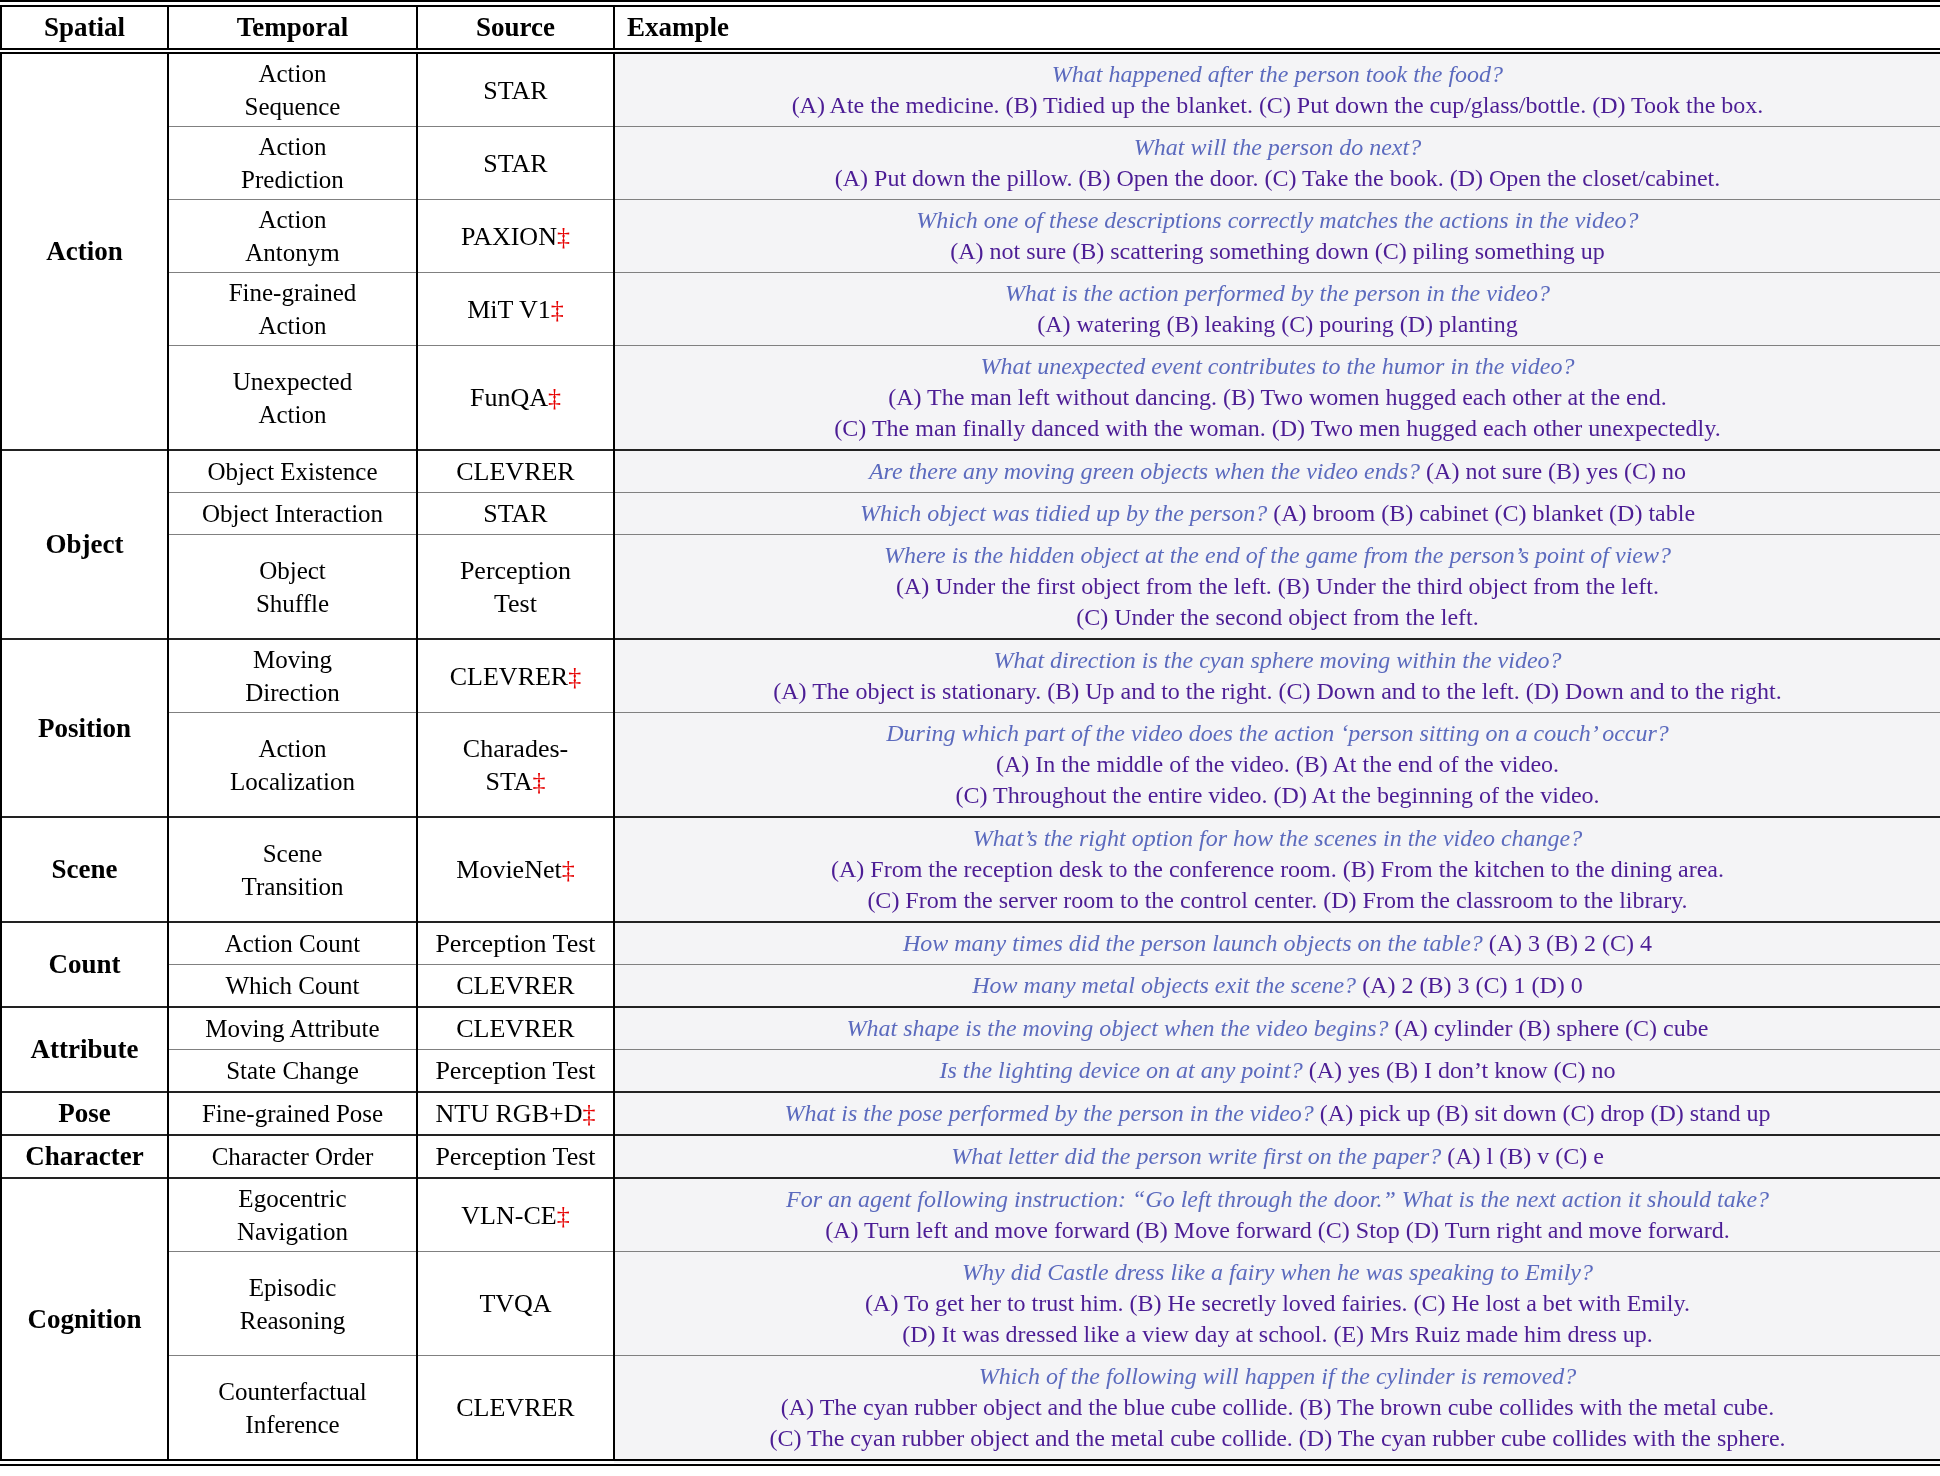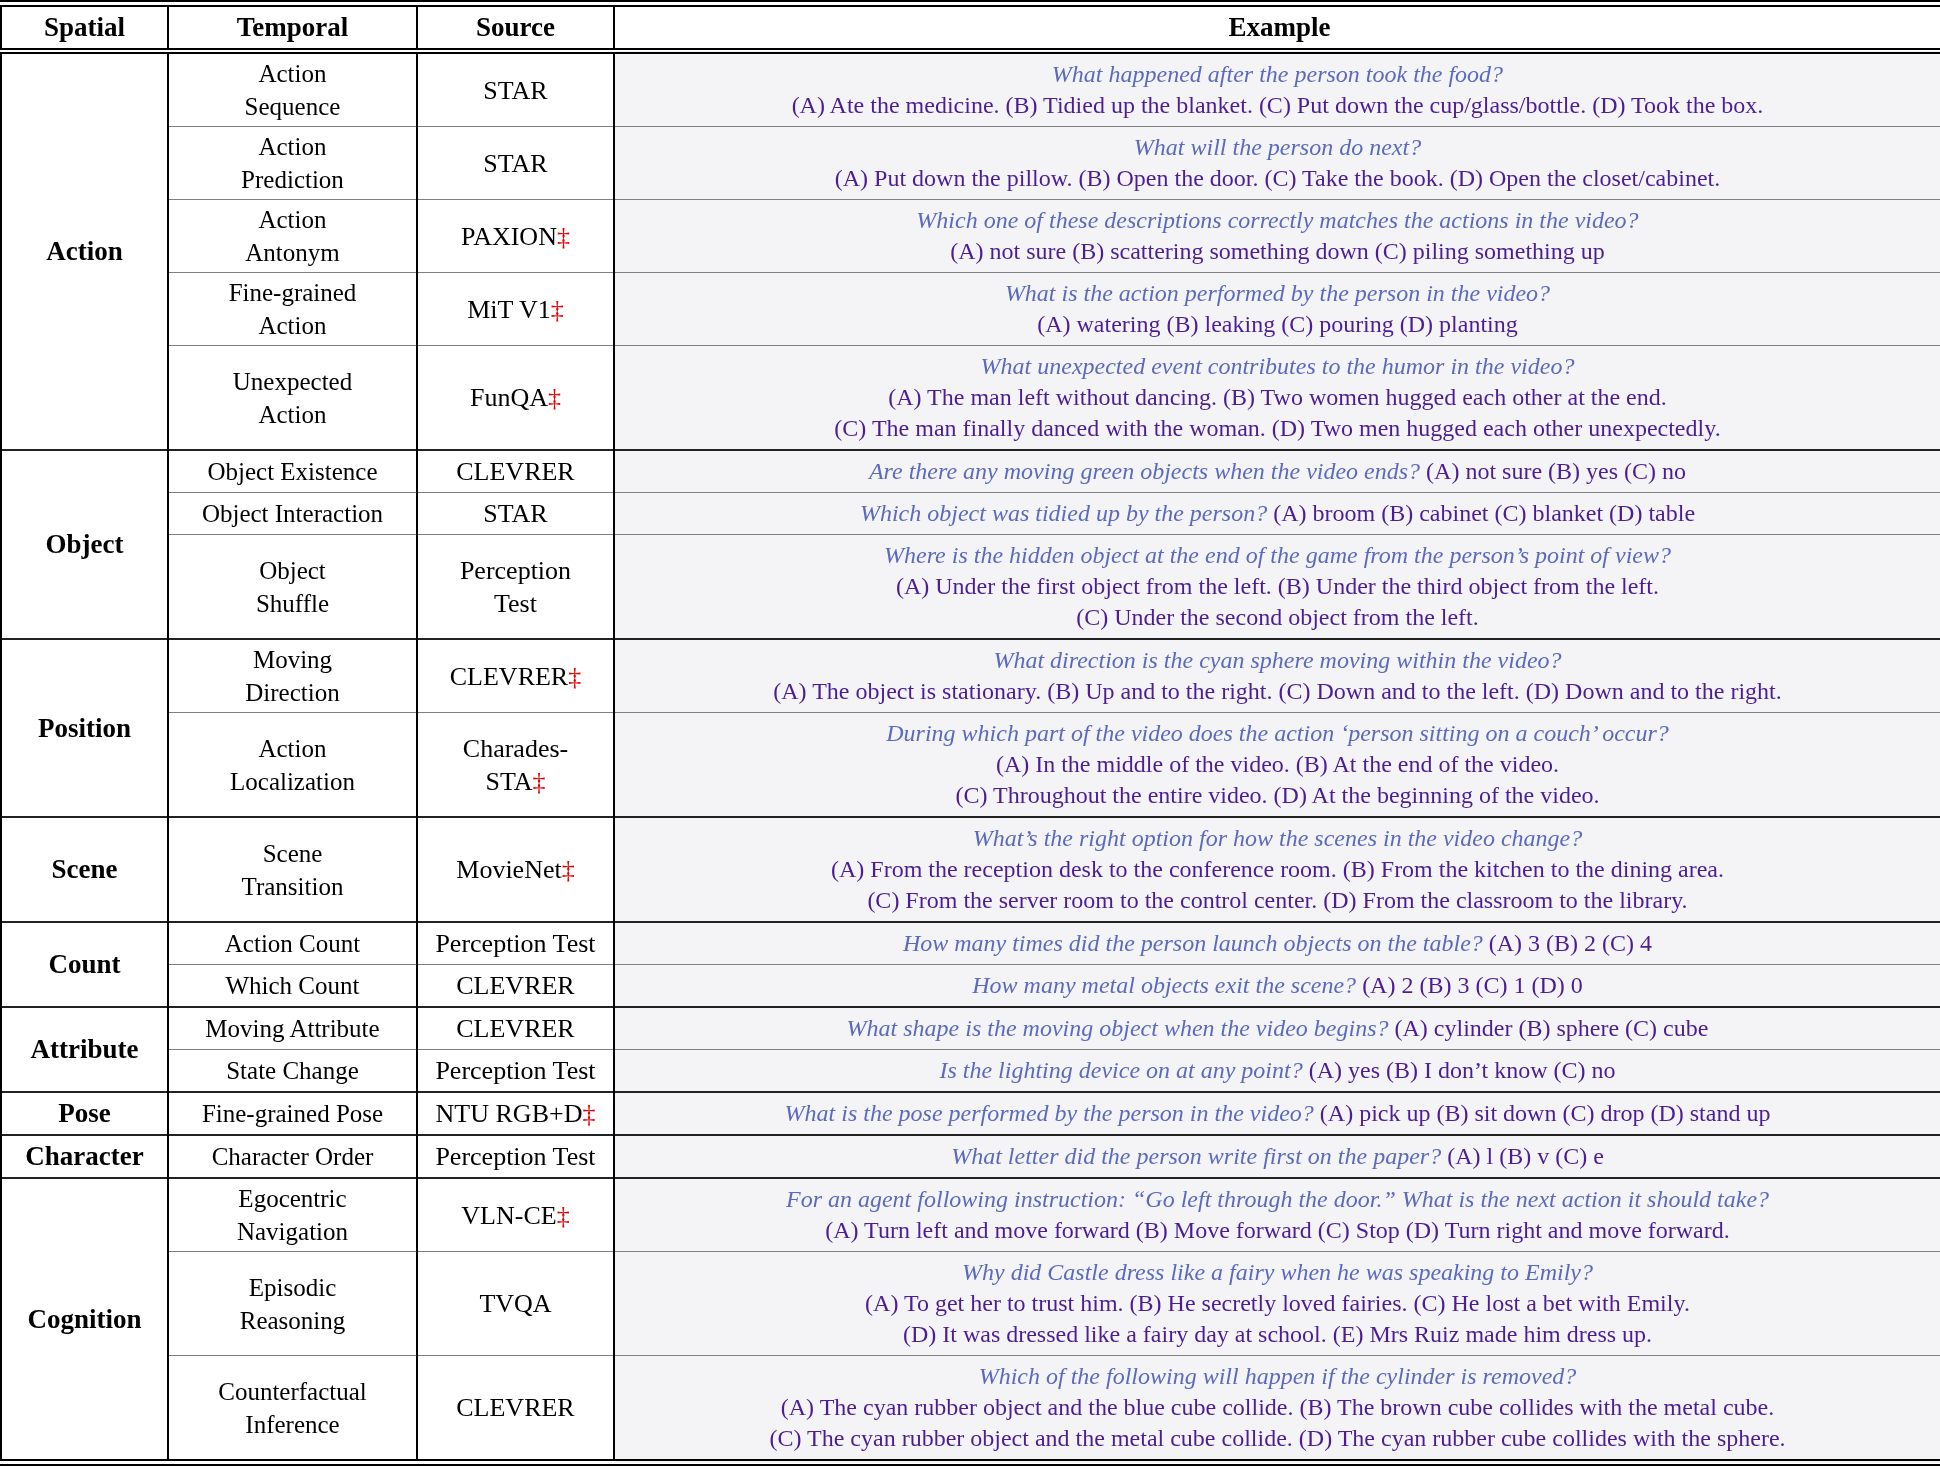--- a/index.html
+++ b/index.html
@@ -4,21 +4,21 @@
 <style>
   html,body { margin:0; padding:0; background:#ffffff; }
   body { width:1940px; font-family:"Liberation Serif","DejaVu Serif",serif; color:#000; }
   .table-wrap { width:1916px; }
   table.tax { width:1940px; border-collapse:collapse; table-layout:fixed;
     border-top:7px double #000; border-bottom:7px double #000; }
   col.c1 { width:167px; } col.c2 { width:249px; } col.c3 { width:197px; } col.c4 { width:1327px; }
   th, td { border-left:2px solid #000; border-right:2px solid #000; vertical-align:middle; }
   thead th { font-weight:bold; font-size:27px; padding:5px 8px; border-bottom:6px double #000; background:#fff; }
   thead th.h-center { text-align:center; }
-  thead th.h-left { text-align:center; padding-left:12px; }
+  thead th.h-left { text-align:left; padding-left:12px; }
   td.c-spatial { text-align:center; font-weight:bold; font-size:27px; background:#fff; }
   td.c-temporal { text-align:center; font-size:25px; line-height:33px; white-space:pre-line; background:#fff; padding:2px 4px; }
   td.c-source { text-align:center; font-size:26px; line-height:33px; white-space:pre-line; background:#fff; padding:2px 4px; }
   td.c-example { text-align:center; font-size:24px; line-height:31px; background:#f4f4f6; padding:5px 12px; }
   tr.group-start > td { border-top:2.5px solid #222; }
   tr.row-cont > td { border-top:1.5px solid #808080; }
   .question { font-style:italic; color:#5b6abe; }
   .answers { color:#4c1d95; }
   .dagger { color:#e60000; font-weight:normal; }
 </style>
@@ -203,21 +203,21 @@
             <div class="answers">(A) Turn left and move forward (B) Move forward (C) Stop (D) Turn right and move forward.</div>
           </td>
         </tr>
         <tr class="row-cont">
           <td class="c-temporal">Episodic
 Reasoning</td>
           <td class="c-source"><span>TVQA</span></td>
           <td class="c-example">
             <div><span class="question">Why did Castle dress like a fairy when he was speaking to Emily?</span></div>
             <div class="answers">(A) To get her to trust him. (B) He secretly loved fairies. (C) He lost a bet with Emily.</div>
-            <div class="answers">(D) It was dressed like a fairy day at school. (E) Mrs Ruiz made him dress up.</div>
+            <div class="answers">(D) It was dressed like a view day at school. (E) Mrs Ruiz made him dress up.</div>
           </td>
         </tr>
         <tr class="row-cont">
           <td class="c-temporal">Counterfactual
 Inference</td>
           <td class="c-source"><span>CLEVRER</span></td>
           <td class="c-example">
             <div><span class="question">Which of the following will happen if the cylinder is removed?</span></div>
             <div class="answers">(A) The cyan rubber object and the blue cube collide. (B) The brown cube collides with the metal cube.</div>
             <div class="answers">(C) The cyan rubber object and the metal cube collide. (D) The cyan rubber cube collides with the sphere.</div>

